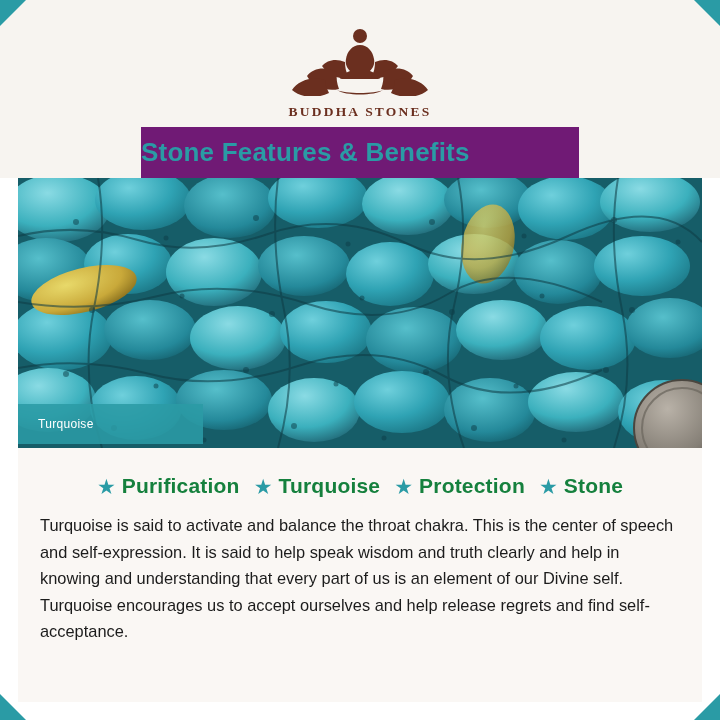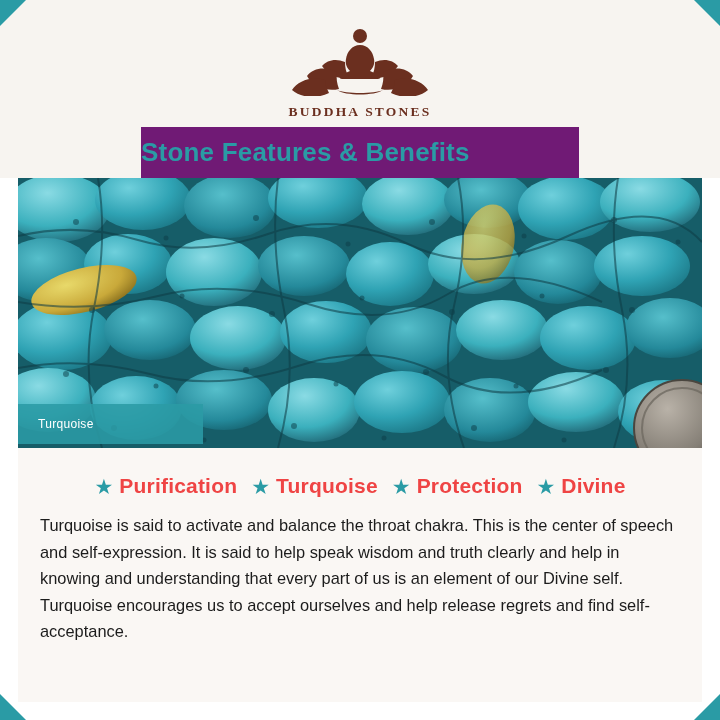--- a/index.html
+++ b/index.html
@@ -154,21 +154,21 @@
     display: flex;
     align-items: center;
     gap: 6px;
   }
   .star {
     color: #2a9ba5;
     font-size: 21px;
     line-height: 1;
   }
   .benefit-label {
-    color: #ef4444;
+    color: #15803d;
     font-size: 21px;
     font-weight: bold;
     letter-spacing: 0.2px;
   }
   .body-text {
     margin: 14px 22px 8px 22px;
     font-size: 16.4px;
     line-height: 1.62;
     color: #1c1c1c;
     text-align: left;
@@ -380,21 +380,21 @@
       <div class="benefit">
         <span class="star">★</span>
         <span class="benefit-label">Turquoise</span>
       </div>
       <div class="benefit">
         <span class="star">★</span>
         <span class="benefit-label">Protection</span>
       </div>
       <div class="benefit">
         <span class="star">★</span>
-        <span class="benefit-label">Divine</span>
+        <span class="benefit-label">Stone</span>
       </div>
     </div>
 
     <p class="body-text">Turquoise is said to activate and balance the throat chakra. This is the center of speech and self-expression. It is said to help speak wisdom and truth clearly and help in knowing and understanding that every part of us is an element of our Divine self. Turquoise encourages us to accept ourselves and help release regrets and find self-acceptance.</p>
   </div>
 
   <div class="side-strip-l"></div>
   <div class="side-strip-r"></div>
   <div class="bottom-strip"></div>
 

